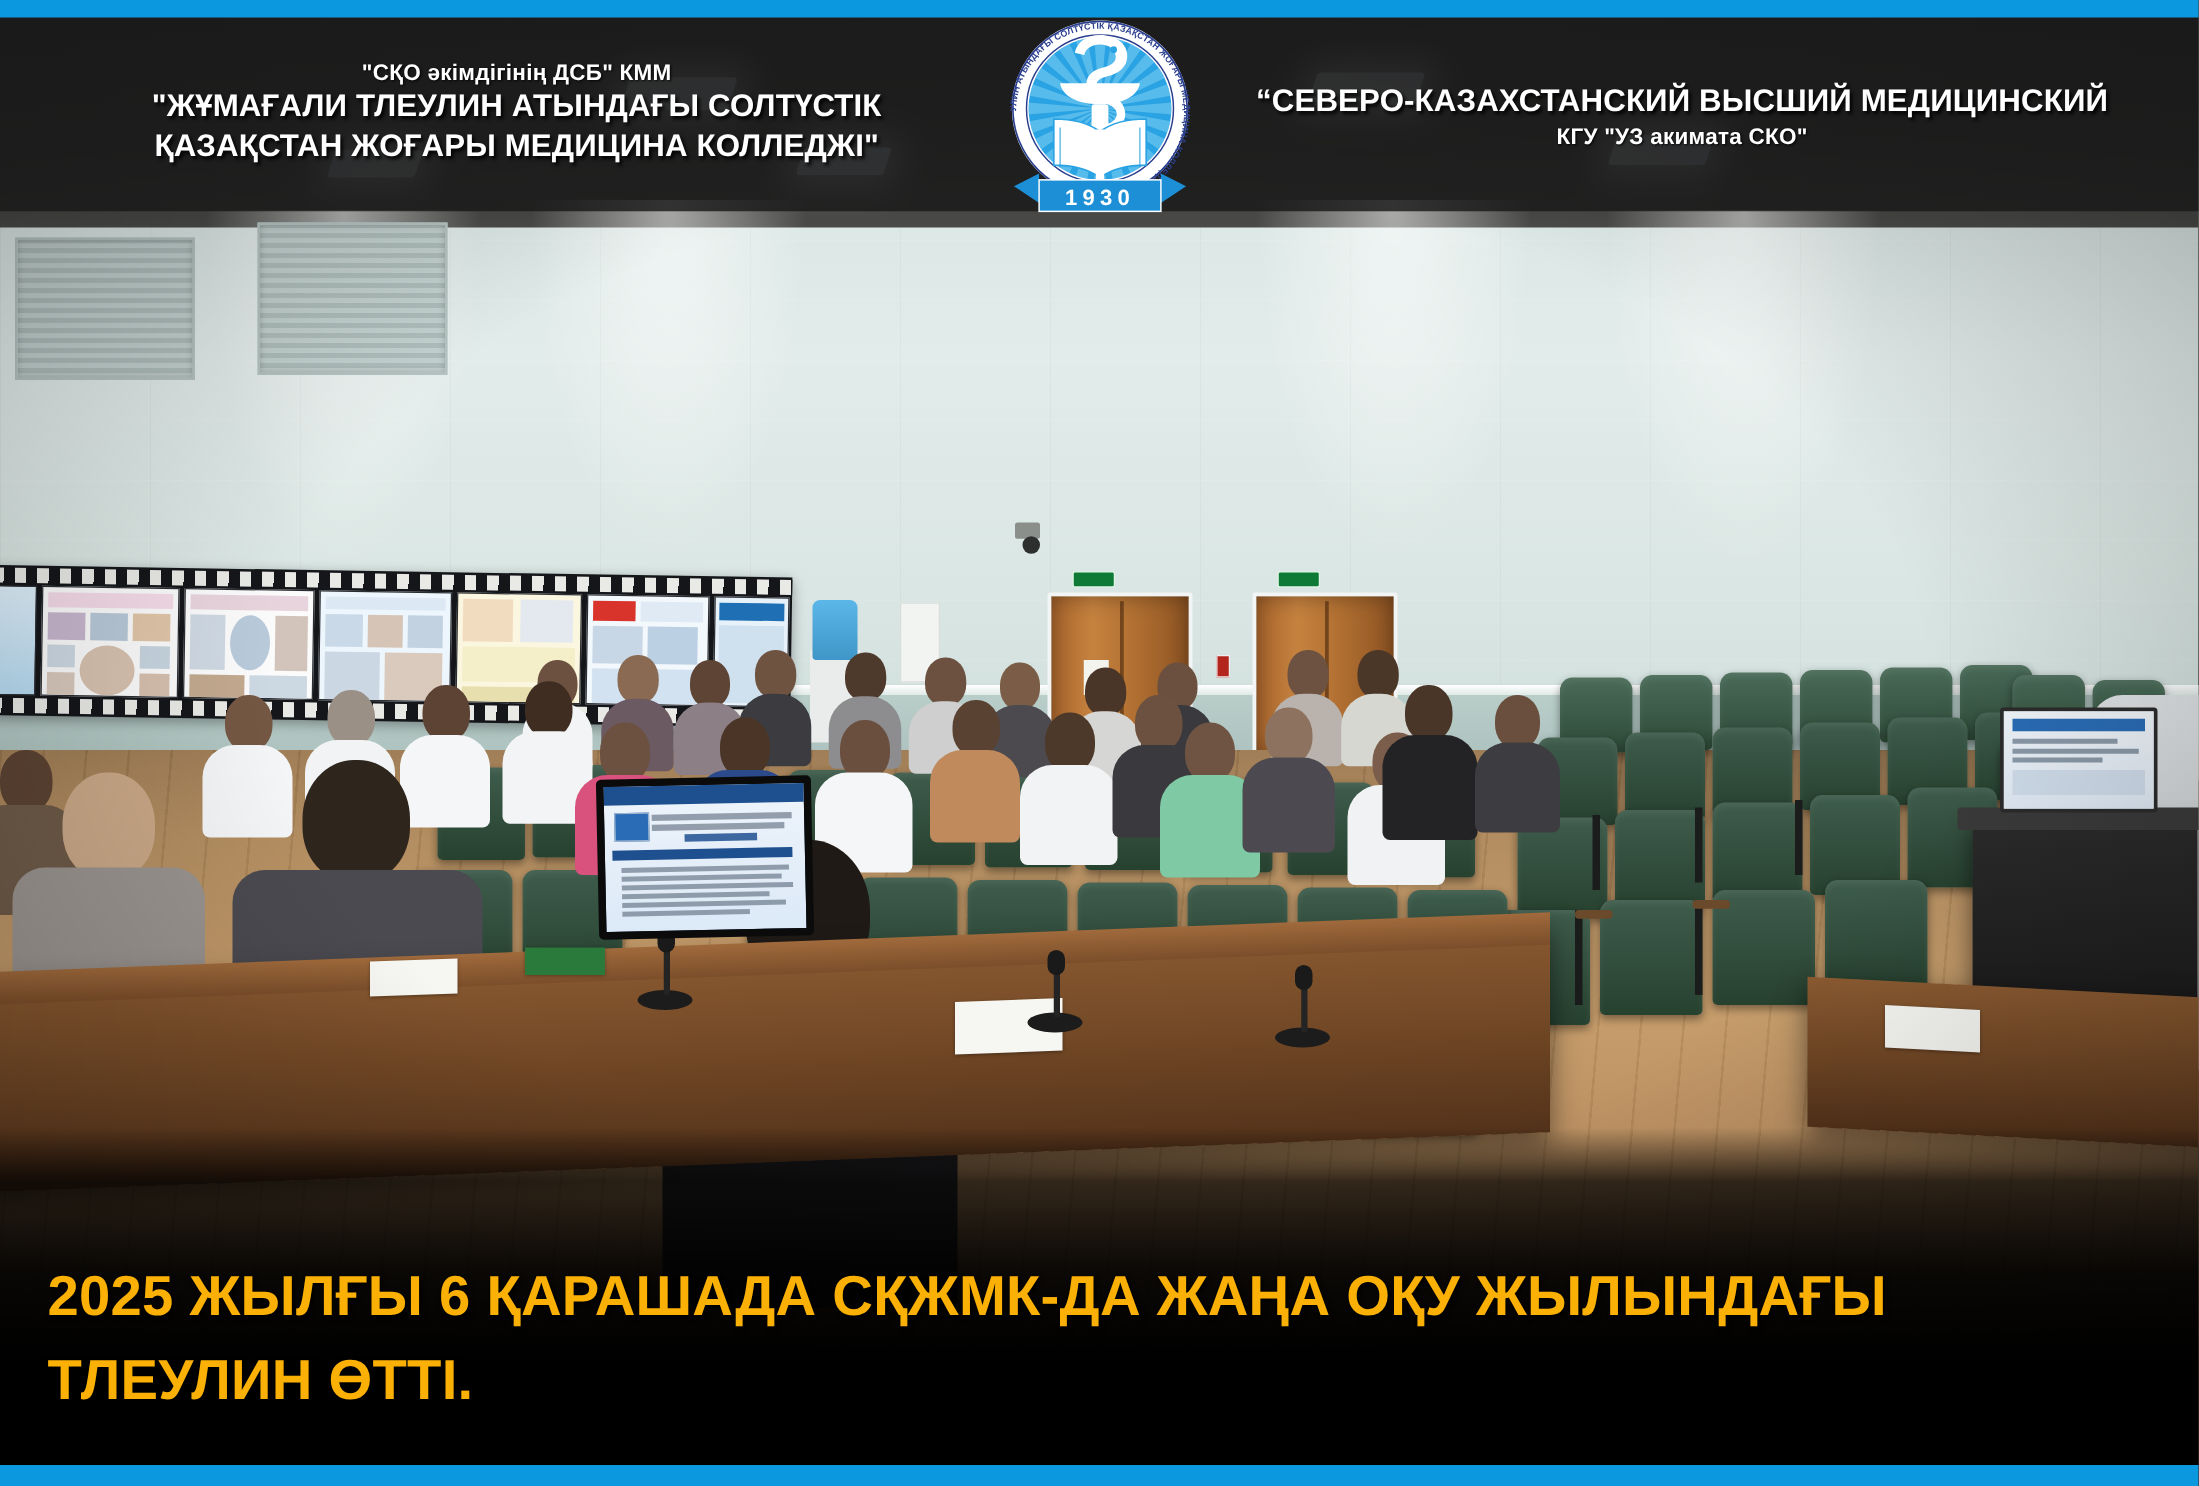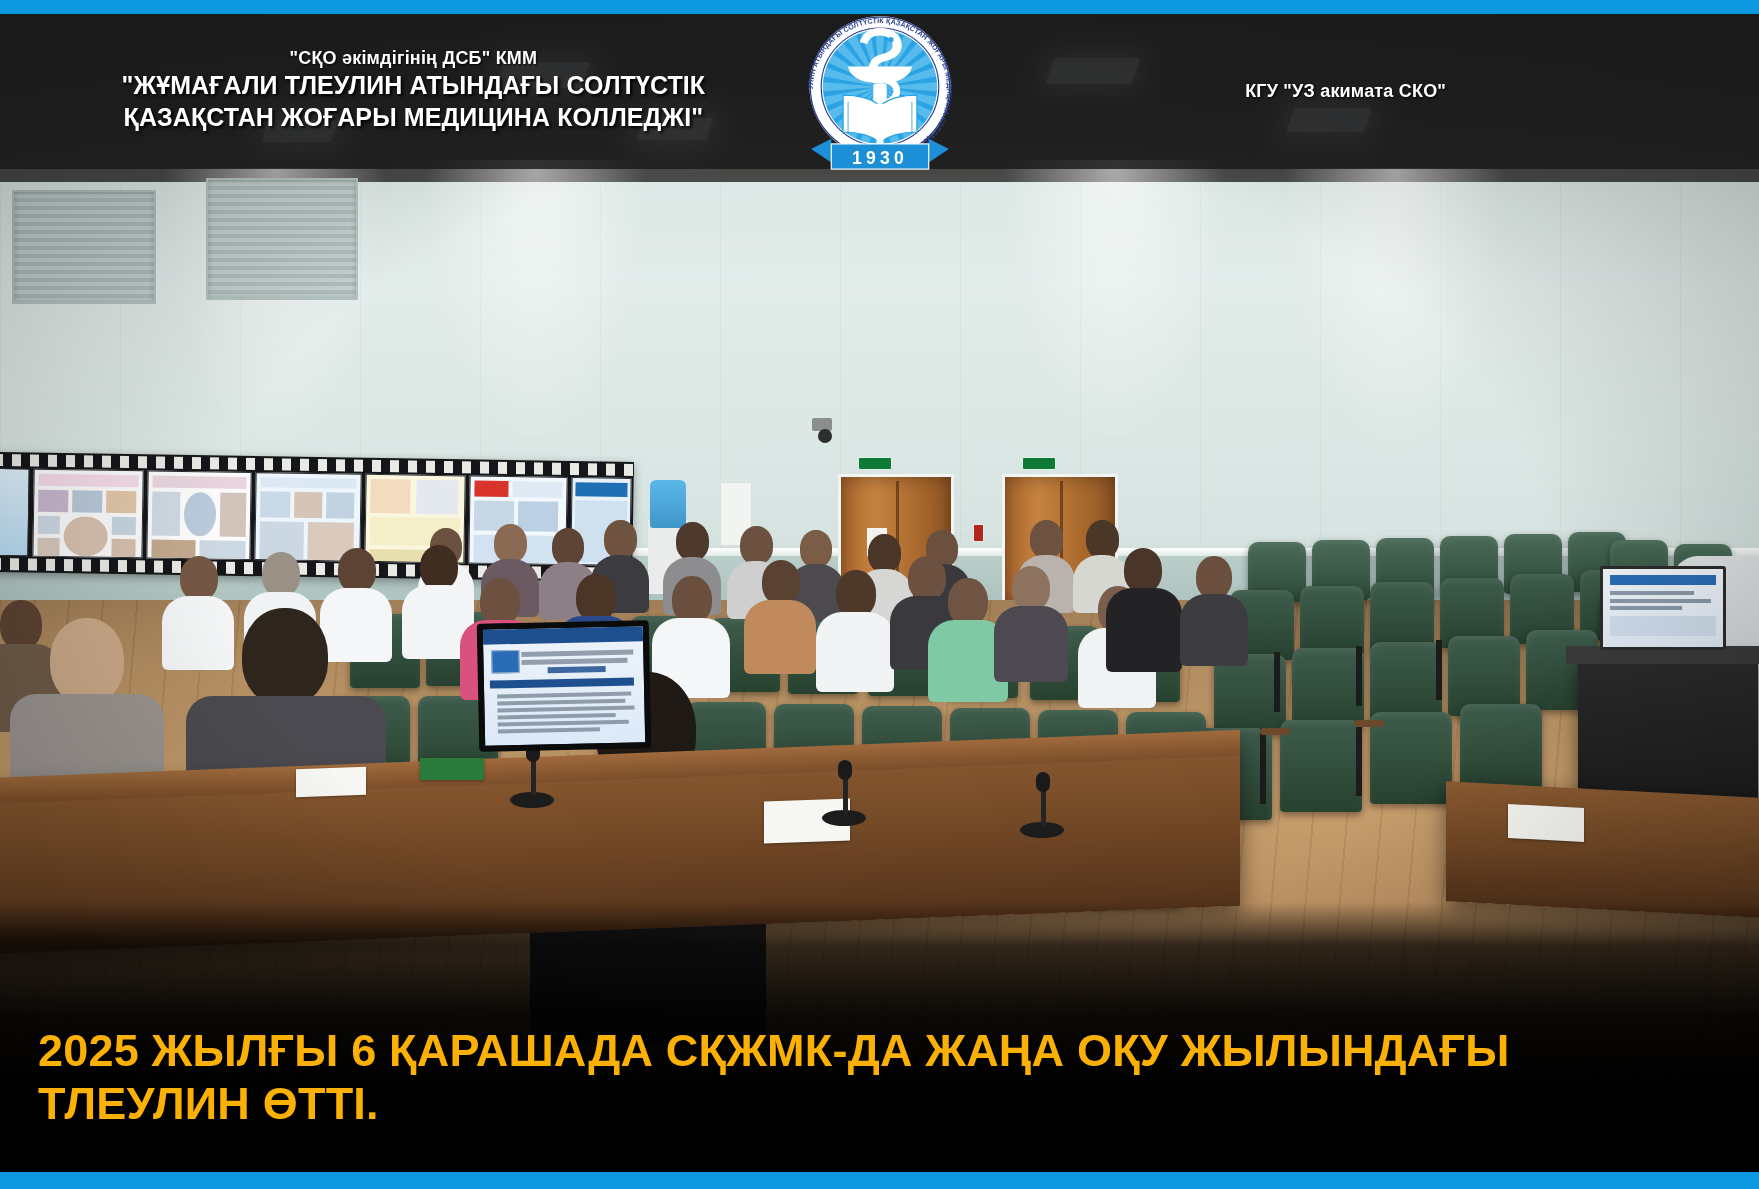--- a/index.html
+++ b/index.html
@@ -206,21 +206,21 @@
     position:absolute;left:0;bottom:17px;width:100%;height:270px;z-index:20;
     background:linear-gradient(180deg,rgba(0,0,0,0) 0%,rgba(0,0,0,.72) 16%,rgba(0,0,0,.93) 42%,#000 70%,#000 100%);
   }
   .caption-text{
     position:absolute;left:38px;bottom:42px;right:40px;
     color:#FAB005;
     font-size:45px;font-weight:800;line-height:1.18;
     letter-spacing:.2px;
     text-shadow:2px 2px 4px rgba(0,0,0,.85);
   }
-  .caption-text div{white-space:nowrap;}
+  .caption-text div{white-space:nowrap;margin-top:14px;}
 </style>
 </head>
 <body>
 
 <div id="poster">
 
   <div class="scene">
 
     <div class="wall"></div>
 
@@ -571,20 +571,21 @@
   <div class="bar-top" style="background: rgb(11, 152, 222);"></div>
 
   <div class="header-overlay" style="background: rgba(24, 24, 24, 0.82);">
     <div class="header-inner">
       <div class="hdr-col left">
         <div class="hdr-small">"СҚО әкімдігінің ДСБ" КММ</div>
         <div class="hdr-big">"ЖҰМАҒАЛИ ТЛЕУЛИН АТЫНДАҒЫ СОЛТҮСТІК</div>
         <div class="hdr-big">ҚАЗАҚСТАН ЖОҒАРЫ МЕДИЦИНА КОЛЛЕДЖІ"</div>
       </div>
       <div class="hdr-col right">
+        <div class="hdr-big">“СЕВЕРО-КАЗАХСТАНСКИЙ ВЫСШИЙ МЕДИЦИНСКИЙ</div>
         <div class="hdr-small">КГУ "УЗ акимата СКО"</div>
       </div>
     </div>
   </div>
 
   <div class="logo-wrap">
     <svg viewBox="0 0 200 208" width="168" height="175">
       <defs>
         <path id="ringpath" d="M100,100 m-80,0 a80,80 0 1,1 160,0 a80,80 0 1,1 -160,0"></path>
         <clipPath id="cInner">

